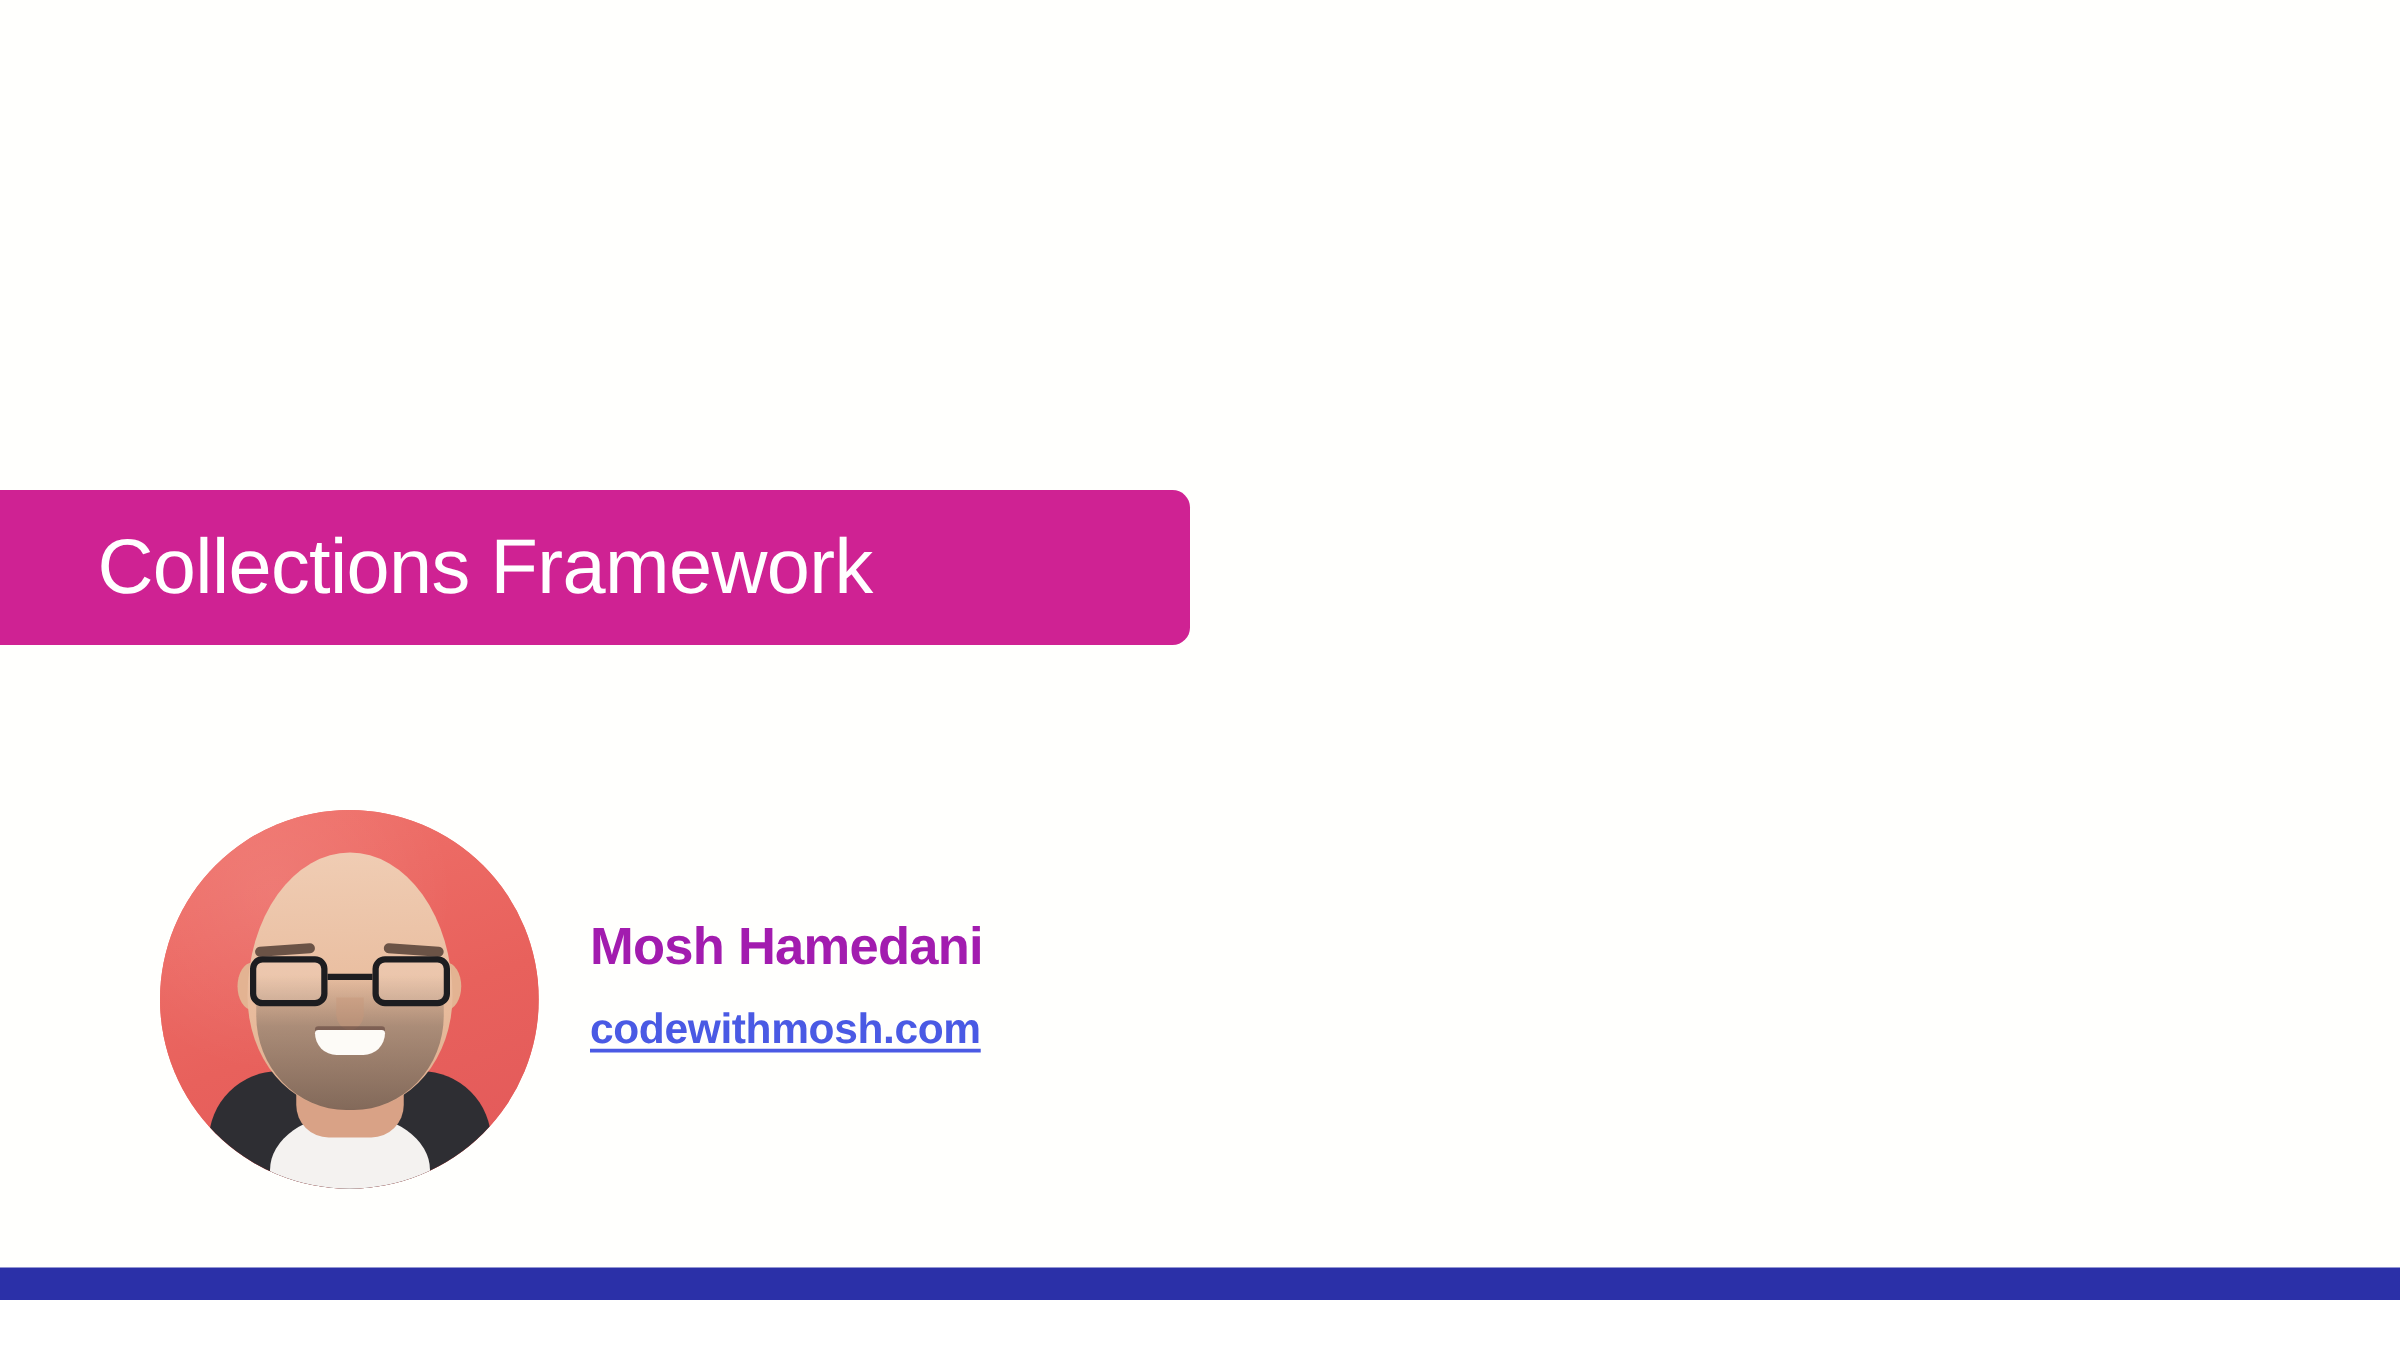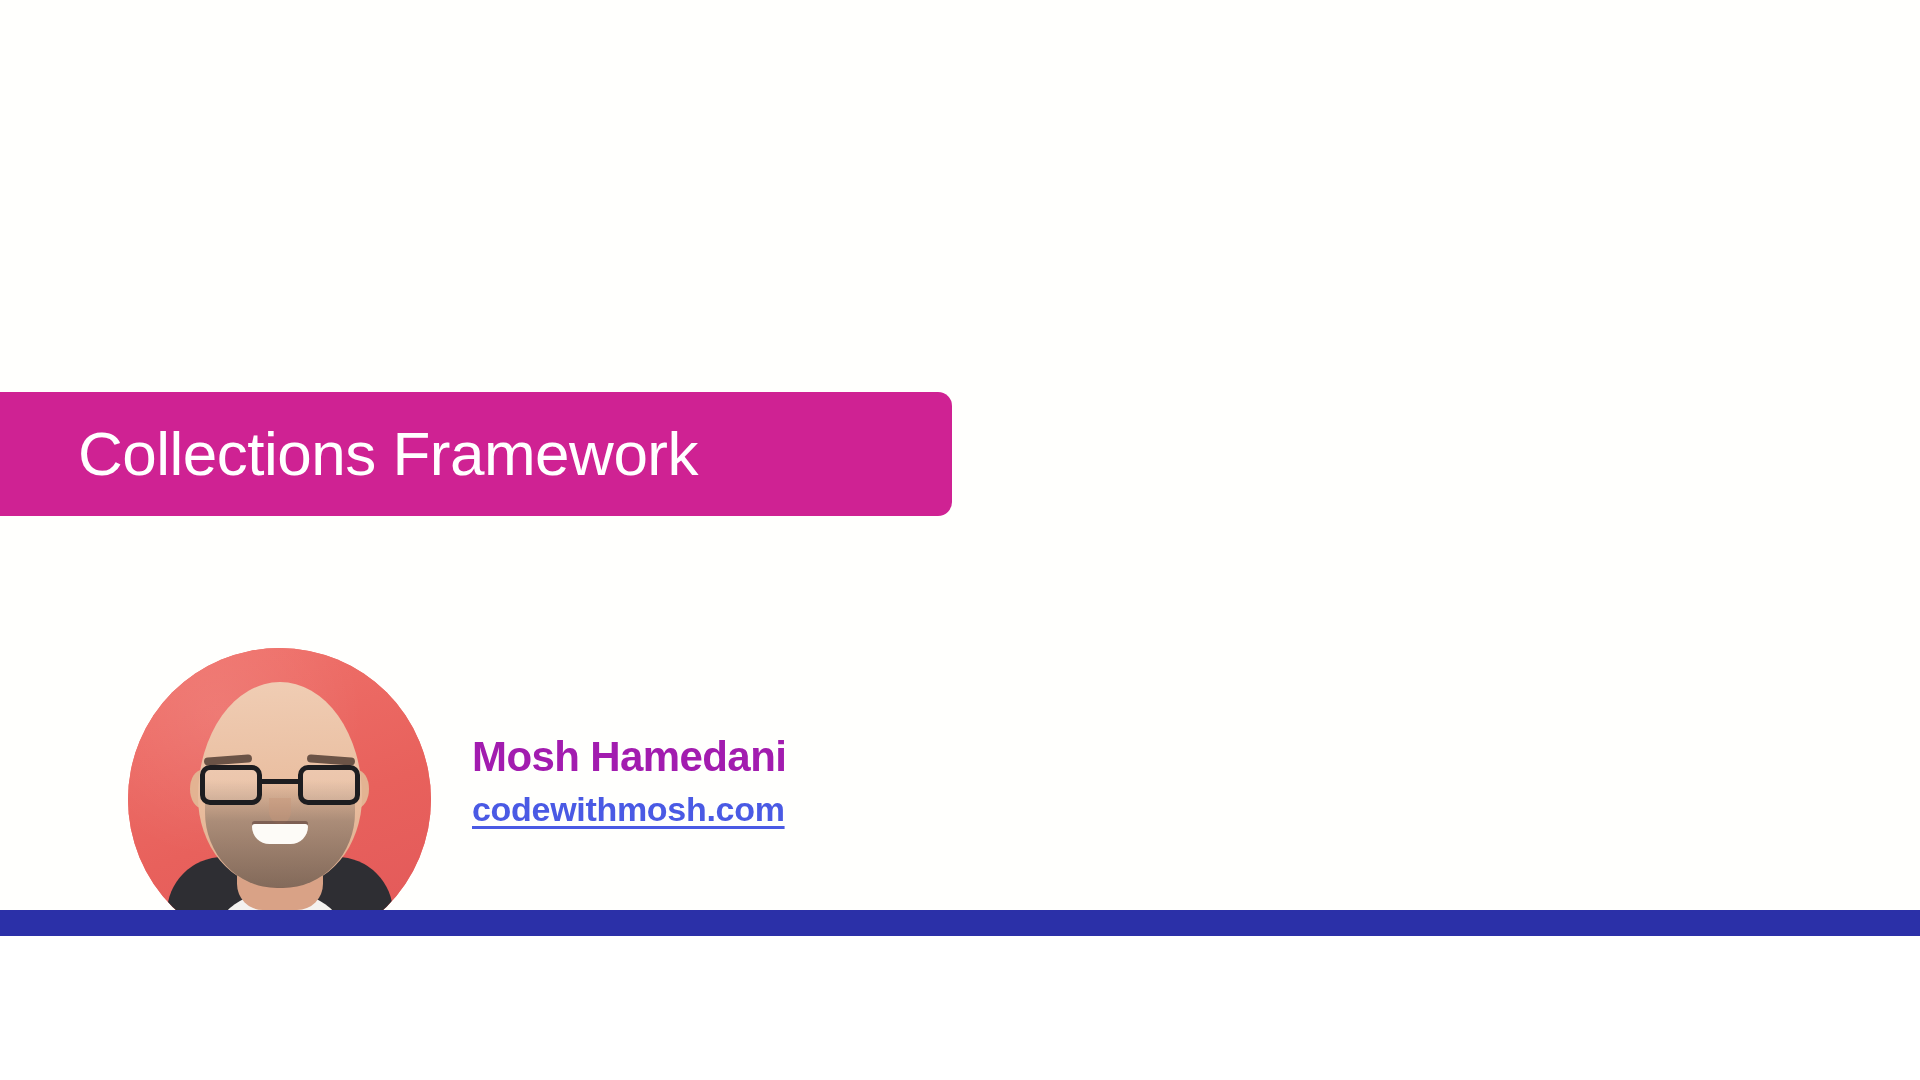--- a/index.html
+++ b/index.html
@@ -8,21 +8,21 @@
     background: #ffffff;
   }
   body {
     font-family: "Liberation Sans", sans-serif;
     -webkit-font-smoothing: antialiased;
   }
 
   #slide {
     position: relative;
     width: 1920px;
-    height: 936px;
+    height: 1040px;
     background: #fffffd;
     overflow: hidden;
   }
 
   
   #title-banner {
     position: absolute;
     left: -40px;
     top: 392px;
     width: 992px;
@@ -198,21 +198,21 @@
   #presenter-name {
     color: #a21caf;
     font-size: 42px;
     font-weight: bold;
     letter-spacing: -0.6px;
     line-height: 1.1;
     white-space: nowrap;
   }
   #presenter-link {
     display: inline-block;
-    margin-top: 10px;
+    margin-top: 24px;
     color: #4a5ae4;
     font-size: 34px;
     font-weight: bold;
     letter-spacing: -0.3px;
     text-decoration: underline;
     text-underline-offset: 5px;
     text-decoration-thickness: 3px;
     white-space: nowrap;
     cursor: pointer;
   }

